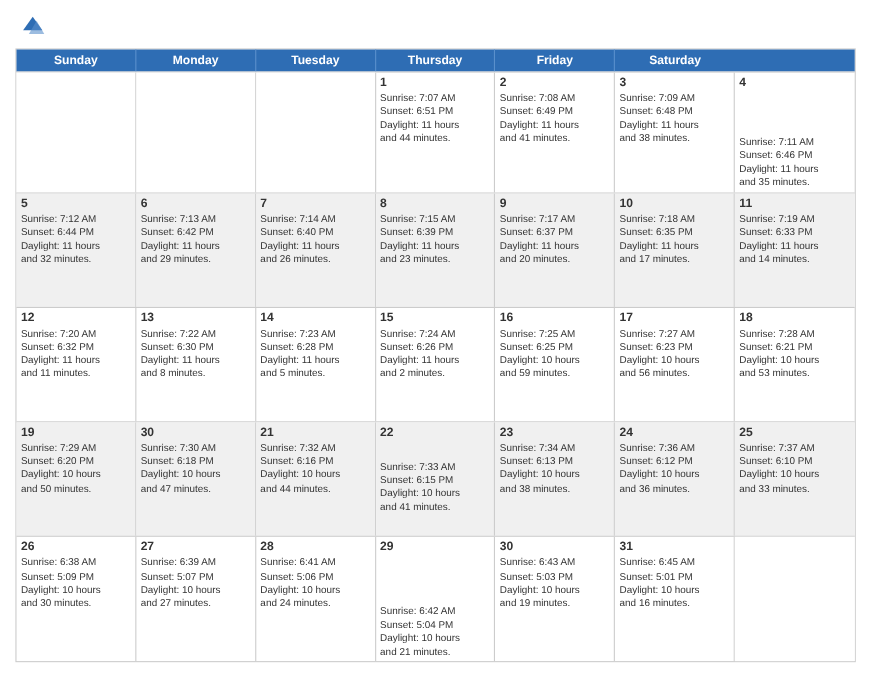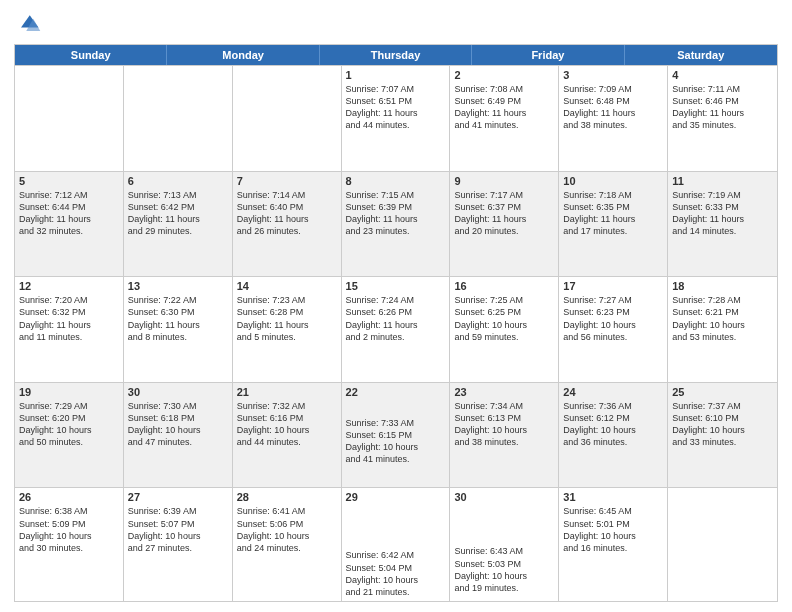--- a/index.html
+++ b/index.html
@@ -61,21 +61,21 @@
       color: #333;
     }
     .calendar {
       flex: 1;
       display: flex;
       flex-direction: column;
       border: 1px solid #ccc;
     }
     .cal-header {
       display: grid;
-      grid-template-columns: repeat(5, 1fr);
+      grid-template-columns: repeat(7, 1fr);
       background: #2e6db4;
     }
     .cal-header-cell {
       color: #fff;
       font-size: 11px;
       font-weight: bold;
       text-align: center;
       padding: 4px 2px;
       border-right: 1px solid #5a90cc;
     }
@@ -133,20 +133,21 @@
     <div class="title-block">
       <div class="month-title"></div>
       <div class="subtitle"></div>
     </div>
   </div>
 
   <div class="calendar">
     <div class="cal-header">
     <div class="cal-header-cell">Sunday</div>
         <div class="cal-header-cell">Monday</div>
+        <div class="cal-header-cell">Tuesday</div>
         <div class="cal-header-cell">Thursday</div>
         <div class="cal-header-cell">Friday</div>
         <div class="cal-header-cell">Saturday</div>
       </div>
     <div class="cal-body">
     <div class="cal-row">
           <div class="cal-cell empty"></div>
           <div class="cal-cell empty"></div>
           <div class="cal-cell empty"></div>
           <div class="cal-cell">
@@ -165,21 +166,21 @@
           </div>
           <div class="cal-cell">
             <div class="day-num">3</div>
             <div class="day-info" style="white-space: pre-line;">Sunrise: 7:09 AM
 Sunset: 6:48 PM
 Daylight: 11 hours
 and 38 minutes.</div>
           </div>
           <div class="cal-cell">
             <div class="day-num">4</div>
-            <div class="day-info" style="white-space: pre-line;">Sunrise: 7:11 AM
+            <div class="day-info" style="white-space: pre-line; margin-top: 40px;">Sunrise: 7:11 AM
 Sunset: 6:46 PM
 Daylight: 11 hours
 and 35 minutes.</div>
           </div>
         </div>
         <div class="cal-row">
           <div class="cal-cell shaded">
             <div class="day-num">5</div>
             <div class="day-info" style="white-space: pre-line;">Sunrise: 7:12 AM
 Sunset: 6:44 PM
@@ -355,21 +356,21 @@
           </div>
           <div class="cal-cell">
             <div class="day-num">29</div>
             <div class="day-info" style="white-space: pre-line; margin-top: 44px;">Sunrise: 6:42 AM
 Sunset: 5:04 PM
 Daylight: 10 hours
 and 21 minutes.</div>
           </div>
           <div class="cal-cell">
             <div class="day-num">30</div>
-            <div class="day-info" style="white-space: pre-line; margin-top: 40px;">Sunrise: 6:43 AM
+            <div class="day-info" style="white-space: pre-line;">Sunrise: 6:43 AM
 Sunset: 5:03 PM
 Daylight: 10 hours
 and 19 minutes.</div>
           </div>
           <div class="cal-cell">
             <div class="day-num">31</div>
             <div class="day-info" style="white-space: pre-line;">Sunrise: 6:45 AM
 Sunset: 5:01 PM
 Daylight: 10 hours
 and 16 minutes.</div>

